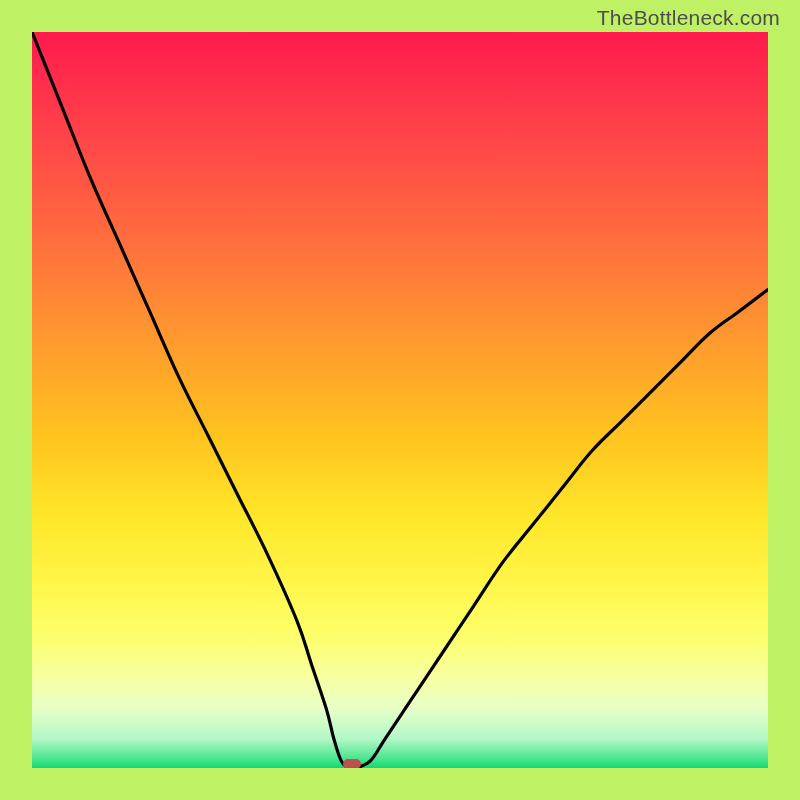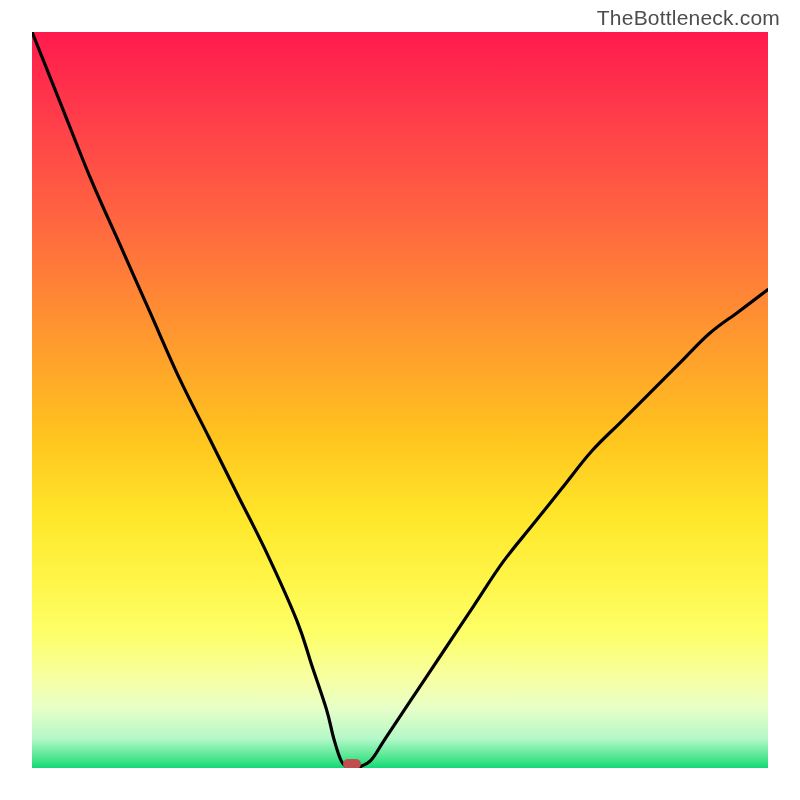--- a/index.html
+++ b/index.html
@@ -10,21 +10,21 @@
     background: #000;
     overflow: hidden;
     font-family: Arial, Helvetica, sans-serif;
   }
   .frame {
     position: absolute;
     left: 0;
     top: 0;
     width: 800px;
     height: 800px;
-    background: #ffffff;
+    background: #bef264;
   }
   .plot {
     position: absolute;
     left: 32px;
     top: 32px;
     width: 736px;
     height: 736px;
     overflow: hidden;
   }
   .gradient {

